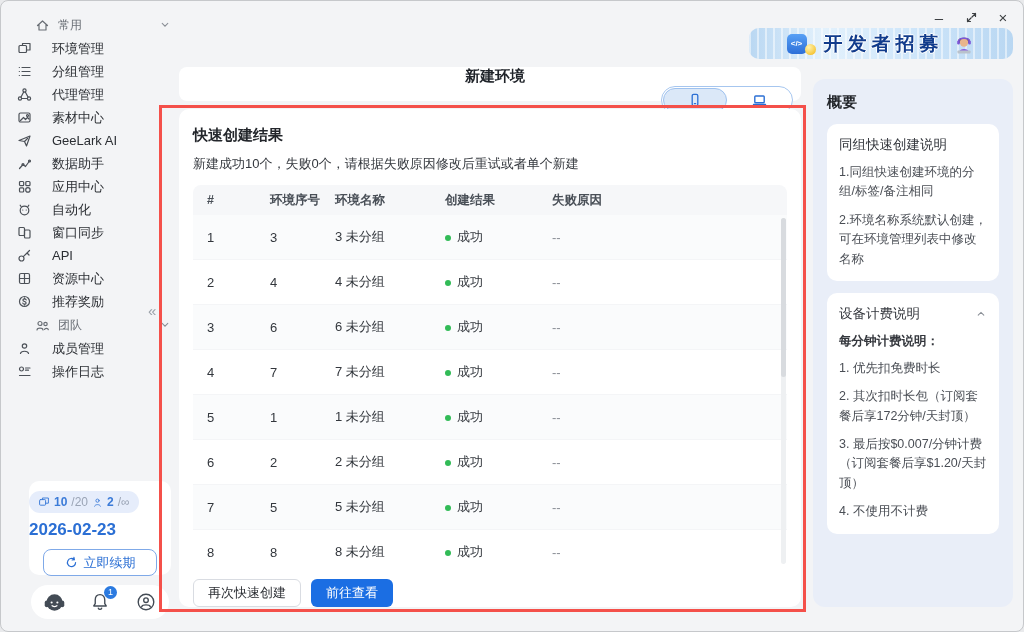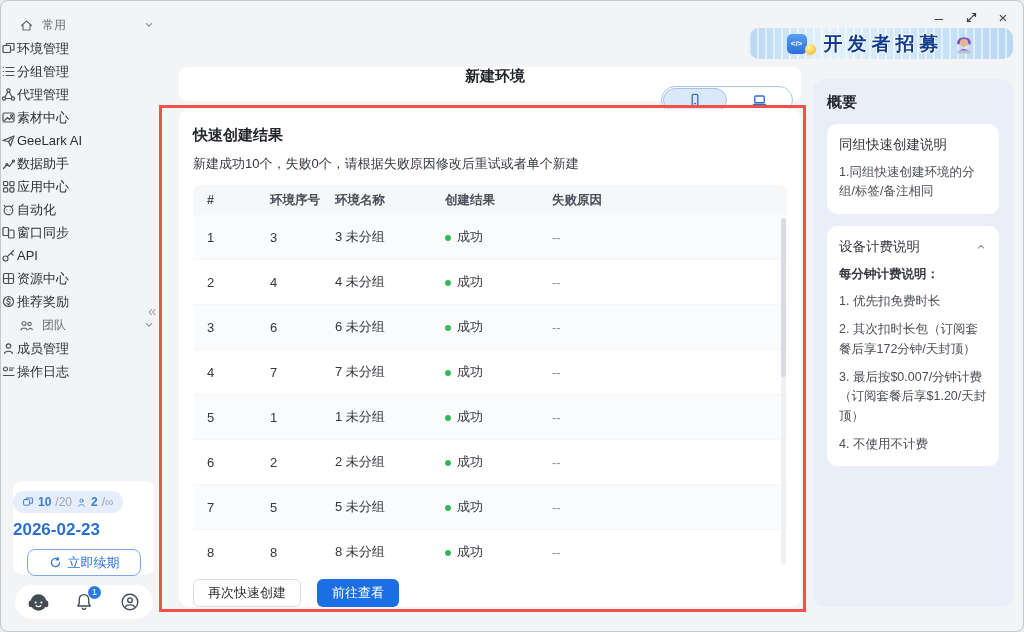--- a/index.html
+++ b/index.html
@@ -21,25 +21,25 @@
             background:repeating-linear-gradient(90deg, rgba(255,255,255,.5) 0 2px, transparent 2px 8px); }
   .banner > * { position:relative; }
   .code-chip { width:20px; height:20px; border-radius:5px; background:linear-gradient(#58a0f5,#2d6fd8);
                color:#fff; font-size:8px; font-weight:bold; display:flex; align-items:center; justify-content:center; }
   .bulb { width:11px; height:11px; border-radius:50%; background:radial-gradient(circle at 35% 30%,#fff3b0,#f7c93f 70%,#e8a91f);
           margin-left:-10px; margin-top:12px; }
   .banner-title { font-size:19px; font-weight:800; color:#123c8c; letter-spacing:5px;
           text-shadow:1px 0 0 #fff,-1px 0 0 #fff,0 1px 0 #fff,0 -1px 0 #fff; }
 
   
-  .sidebar { position:absolute; left:0; top:0; width:166px; height:100%; padding-top:12px; }
+  .sidebar { position:absolute; left:16px; top:0; width:166px; height:100%; padding-top:12px; }
   .sec-header { display:flex; align-items:center; gap:8px; height:24px; padding:0 12px 0 18px;
                 color:#6a6f76; font-size:12px; }
   .sec-header .chev { margin-left:auto; }
-  .s-item { display:flex; align-items:center; gap:1px; height:23px; 
+  .s-item { display:flex; align-items:center; gap:20px; height:23px; 
             font-size:13px; color:#2b2e33; cursor:default; }
   .ic { flex:0 0 auto; }
   .ic path, .ic rect, .ic circle, .ic ellipse { fill:none; stroke:#4c5158; stroke-width:1.2;
             stroke-linecap:round; stroke-linejoin:round; }
   .sec-header .ic path, .sec-header .ic rect, .sec-header .ic circle, .sec-header .ic ellipse { stroke:#6a6f76; }
   .chev path { fill:none; stroke:#8a8f96; stroke-width:1.3; stroke-linecap:round; }
 
   .usage-card { position:absolute; left:12px; top:480px; width:142px; height:94px; background:#fff;
                 border-radius:10px; text-align:left; padding-top:10px; }
   .usage-pill { display:inline-flex; align-items:center; gap:4px; background:#e6edfb; border-radius:11px;
@@ -79,21 +79,21 @@
   .table-wrap { position:relative; margin-top:12px; height:382px; overflow:hidden; border-radius:8px; }
   .thead, .trow { display:grid; grid-template-columns:77px 65px 110px 107px 1fr; align-items:center; }
   .thead { height:30px; background:#f6f7f9; font-size:12.5px; font-weight:bold; color:#494f57; }
   .thead > div:first-child, .trow > div:first-child { padding-left:14px; }
   .trow { height:45px; font-size:13px; color:#33373d; border-bottom:1px solid #f4f5f7; }
   .trow:nth-child(even) { background:#fafbfc; }
   .dot { display:inline-block; width:6px; height:6px; border-radius:50%; background:#32bb57; margin-right:6px; }
   .reason { color:#8a8f96; }
   .scrollbar { position:absolute; right:1px; top:33px; bottom:3px; width:5px; background:#eef0f2; border-radius:3px; }
   .scroll-thumb { position:absolute; left:0; top:0; width:5px; height:46%; background:#d8dbdf; border-radius:3px; }
-  .card-actions { display:flex; gap:16px; margin-top:12px; }
+  .card-actions { display:flex; gap:10px; margin-top:12px; }
   .btn-outline { height:28px; padding:0 14px; background:#fff; border:1px solid #d9dce2; border-radius:6px;
                  font-size:13px; color:#2b2e33; cursor:pointer; }
   .btn-primary { height:28px; padding:0 15px; background:#1b6ee3; border:none; border-radius:6px;
                  font-size:13px; color:#fff; cursor:pointer; }
 
   
   .aside { position:absolute; left:812px; top:78px; width:200px; height:528px; background:#e9eef8;
            border-radius:12px; padding:14px; }
   .aside-title { font-size:15px; font-weight:bold; color:#23262b; }
   .aside-card { background:#fff; border-radius:10px; padding:12px; margin-top:12px; }
@@ -424,20 +424,21 @@
   </div>
 
   <div class="aside">
     <div class="aside-title">概要</div>
 
     <div class="aside-card">
       <div class="aside-card-head">
         <span>同组快速创建说明</span>
       </div>
       <div class="aside-item">1.同组快速创建环境的分组/标签/备注相同</div>
+      <div class="aside-item">2.环境名称系统默认创建，可在环境管理列表中修改名称</div>
     </div>
 
     <div class="aside-card">
       <div class="aside-card-head">
         <span>设备计费说明</span>
         <svg class="chev" width="12" height="12" viewBox="0 0 15 15">
             <path d="M4 9 L7.5 5.5 L11 9"></path>
           </svg>
       </div>
       <div class="aside-sub">每分钟计费说明：</div>

